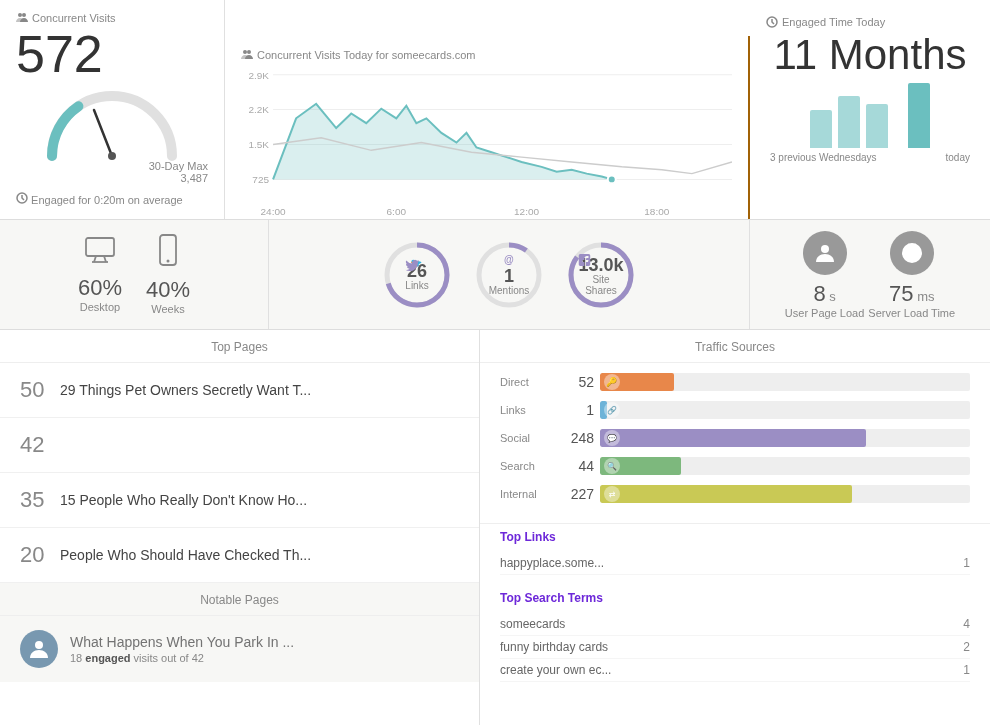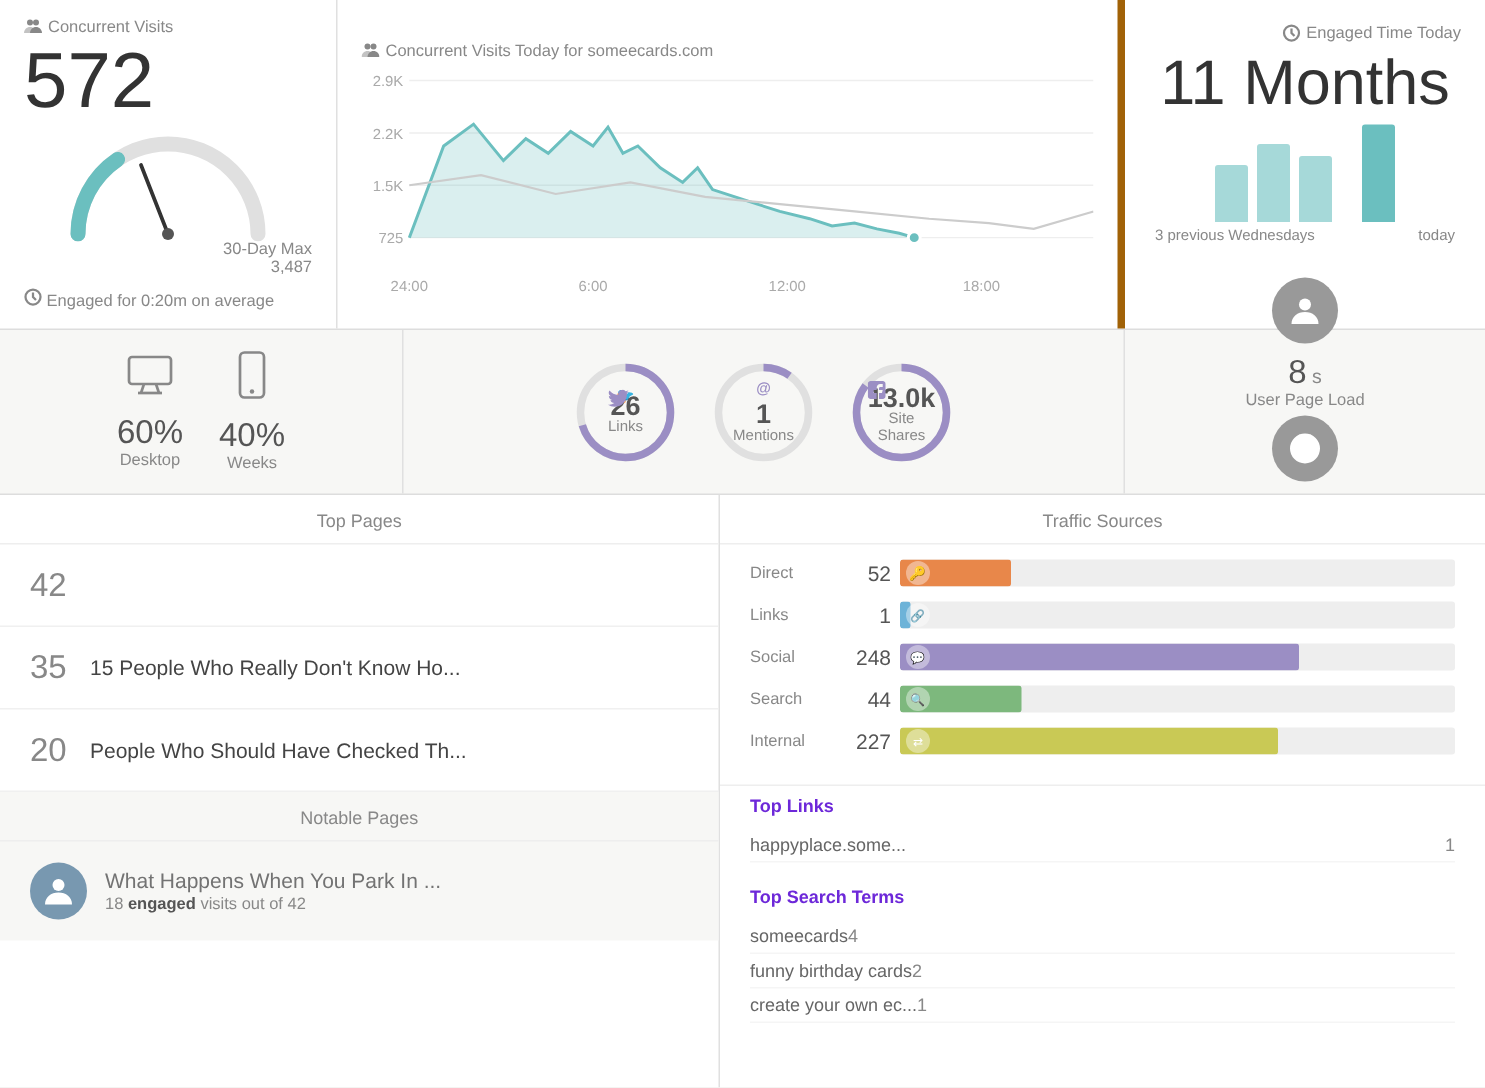--- a/index.html
+++ b/index.html
@@ -11,21 +11,21 @@
 
     
     .concurrent-panel { width: 225px; flex-shrink: 0; }
     .panel-title { font-size: 11px; color: #888; margin-bottom: 4px; display: flex; align-items: center; gap: 4px; }
     .concurrent-number { font-size: 52px; font-weight: 300; color: #333; line-height: 1; margin-bottom: 6px; }
     .gauge-container { position: relative; width: 140px; height: 70px; margin: 0 auto; }
     .bottom-label { font-size: 11px; color: #888; text-align: right; margin-top: 4px; }
     .engaged-text { font-size: 11px; color: #888; margin-top: 8px; }
 
     
-    .chart-panel { flex: 1; padding: 28px 16px; border-right: 5px solid #a16207; }
+    .chart-panel { flex: 1; padding: 13px 16px; border-right: 2px solid #a16207; margin-top: 36px; }
 
     
     .time-panel { width: 240px; flex-shrink: 0; border-right: none; text-align: center; padding: 16px; }
     .time-number { font-size: 42px; font-weight: 300; color: #333; line-height: 1.1; }
     .time-sub { font-size: 16px; color: #555; margin-bottom: 16px; }
 
     
     .middle-row { display: flex; height: 110px; background: #f7f7f5; border-bottom: 1px solid #ddd; align-items: center; }
     .device-section { width: 269px; flex-shrink: 0; display: flex; align-items: center; justify-content: center; gap: 24px; border-right: 1px solid #e0e0e0; height: 100%; }
     .device-item { text-align: center; }
@@ -34,21 +34,21 @@
     .device-label { font-size: 11px; color: #888; }
 
     .social-section { flex: 1; display: flex; align-items: center; justify-content: center; gap: 20px; border-right: 1px solid #e0e0e0; height: 100%; }
     .circle-stat { display: flex; flex-direction: column; align-items: center; }
     .circle-ring { position: relative; width: 72px; height: 72px; }
     .circle-ring svg { position: absolute; top: 0; left: 0; }
     .circle-inner { position: absolute; top: 50%; left: 50%; transform: translate(-50%, -50%); text-align: center; }
     .circle-number { font-size: 18px; font-weight: 600; color: #555; line-height: 1; }
     .circle-sublabel { font-size: 10px; color: #888; }
 
-    .server-section { width: 240px; flex-shrink: 0; display: flex; justify-content: center; gap: 4px; border-right: none; height: 100%; flex-direction: column; }
+    .server-section { width: 240px; flex-shrink: 0; display: flex; align-items: center; justify-content: center; gap: 4px; border-right: none; height: 100%; }
     .server-item { text-align: center; }
     .server-icon { width: 44px; height: 44px; border-radius: 50%; background: #888; display: flex; align-items: center; justify-content: center; margin: 0 auto 6px; }
     .server-icon svg { width: 22px; height: 22px; fill: #fff; }
     .server-number { font-size: 22px; font-weight: 400; color: #555; }
     .server-unit { font-size: 13px; color: #888; }
     .server-label { font-size: 11px; color: #888; }
 
     
     .bottom-row { display: flex; height: 395px; }
 
@@ -76,21 +76,21 @@
     .traffic-bar-wrap { flex: 1; height: 18px; background: #eee; border-radius: 2px; overflow: hidden; display: flex; align-items: center; }
     .traffic-bar-inner { height: 100%; border-radius: 2px; display: flex; align-items: center; padding-left: 4px; }
     .traffic-icon-circle { width: 16px; height: 16px; border-radius: 50%; background: rgba(255,255,255,0.4); display: flex; align-items: center; justify-content: center; font-size: 9px; color: #fff; flex-shrink: 0; }
 
     .top-links-section { padding: 6px 20px 10px; border-top: 1px solid #eee; }
     .sub-section-title { font-size: 12px; color: #6d28d9; font-weight: 600; margin-bottom: 8px; }
     .link-item { display: flex; justify-content: space-between; padding: 4px 0; font-size: 12px; color: #666; border-bottom: 1px solid #f5f5f5; }
     .link-count { color: #888; }
 
     .search-terms-section { padding: 6px 20px 10px; }
-    .search-item { display: flex; padding: 4px 0; font-size: 12px; color: #666; border-bottom: 1px solid #f5f5f5; }
+    .search-item { display: flex; justify-content: space-between; padding: 4px 0; font-size: 12px; color: #666; border-bottom: 1px solid #f5f5f5; }
 
     
     .chart-svg { width: 100%; height: 160px; }
   </style>
 </head>
 <body>
 
 <div class="top-row">
 
   <div class="panel concurrent-panel">
@@ -157,21 +157,21 @@
       <circle cx="370" cy="118" r="4" fill="#6bbfbf" stroke="#fff" stroke-width="2"></circle>
 
       <text x="32" y="155" font-size="10" fill="#aaa" text-anchor="middle">24:00</text>
       <text x="155" y="155" font-size="10" fill="#aaa" text-anchor="middle">6:00</text>
       <text x="285" y="155" font-size="10" fill="#aaa" text-anchor="middle">12:00</text>
       <text x="415" y="155" font-size="10" fill="#aaa" text-anchor="middle">18:00</text>
     </svg>
   </div>
 
   <div class="time-panel panel">
-    <div class="panel-title" style="justify-content:flex-end">
+    <div class="panel-title" style="justify-content:flex-start">
       <svg width="12" height="12" viewBox="0 0 12 12" fill="none" stroke="#888" stroke-width="1.5">
           <circle cx="6" cy="6" r="5"></circle>
           <path d="M6 3v3l2 2"></path>
         </svg>
       <span>Engaged Time Today</span>
     </div>
     <div class="time-number">11 Months</div>
 
     <div style="display:flex;align-items:flex-end;justify-content:center;gap:6px;height:70px;margin-bottom:4px;">
       <div style="width:22px;height:38px;background:#6bbfbf;border-radius:2px 2px 0 0;opacity:0.6;"></div>
@@ -298,20 +298,24 @@
     </div>
   </div>
 </div>
 
 <div class="bottom-row">
 
   <div class="pages-panel">
     <div class="section-title">Top Pages</div>
     <div class="page-list">
       <div class="page-item">
+        <span class="page-num">50</span>
+        <span class="page-title">29 Things Pet Owners Secretly Want T...</span>
+      </div>
+      <div class="page-item">
         <span class="page-num">42</span>
       </div>
       <div class="page-item">
         <span class="page-num">35</span>
         <span class="page-title">15 People Who Really Don't Know Ho...</span>
       </div>
       <div class="page-item">
         <span class="page-num">20</span>
         <span class="page-title">People Who Should Have Checked Th...</span>
       </div>

